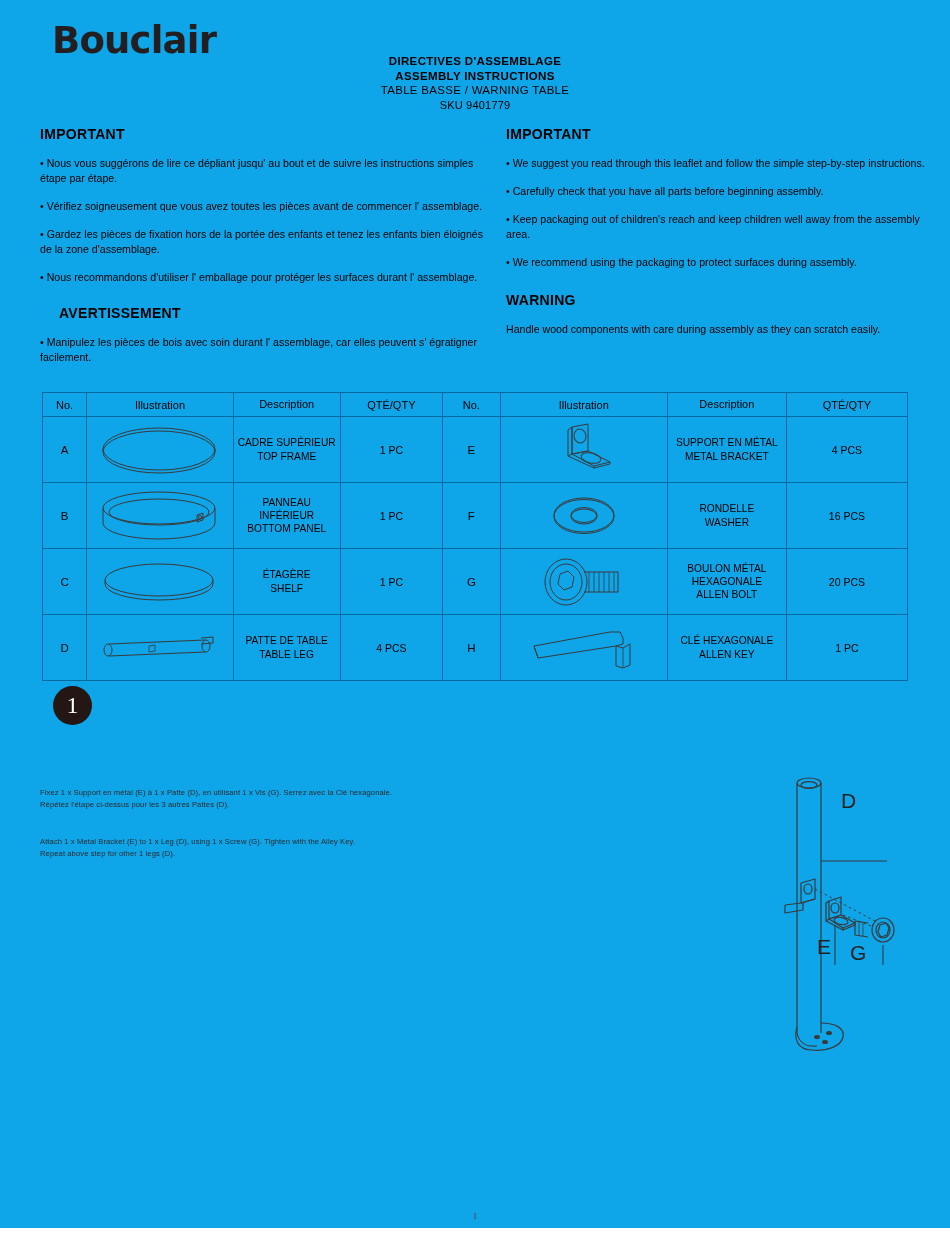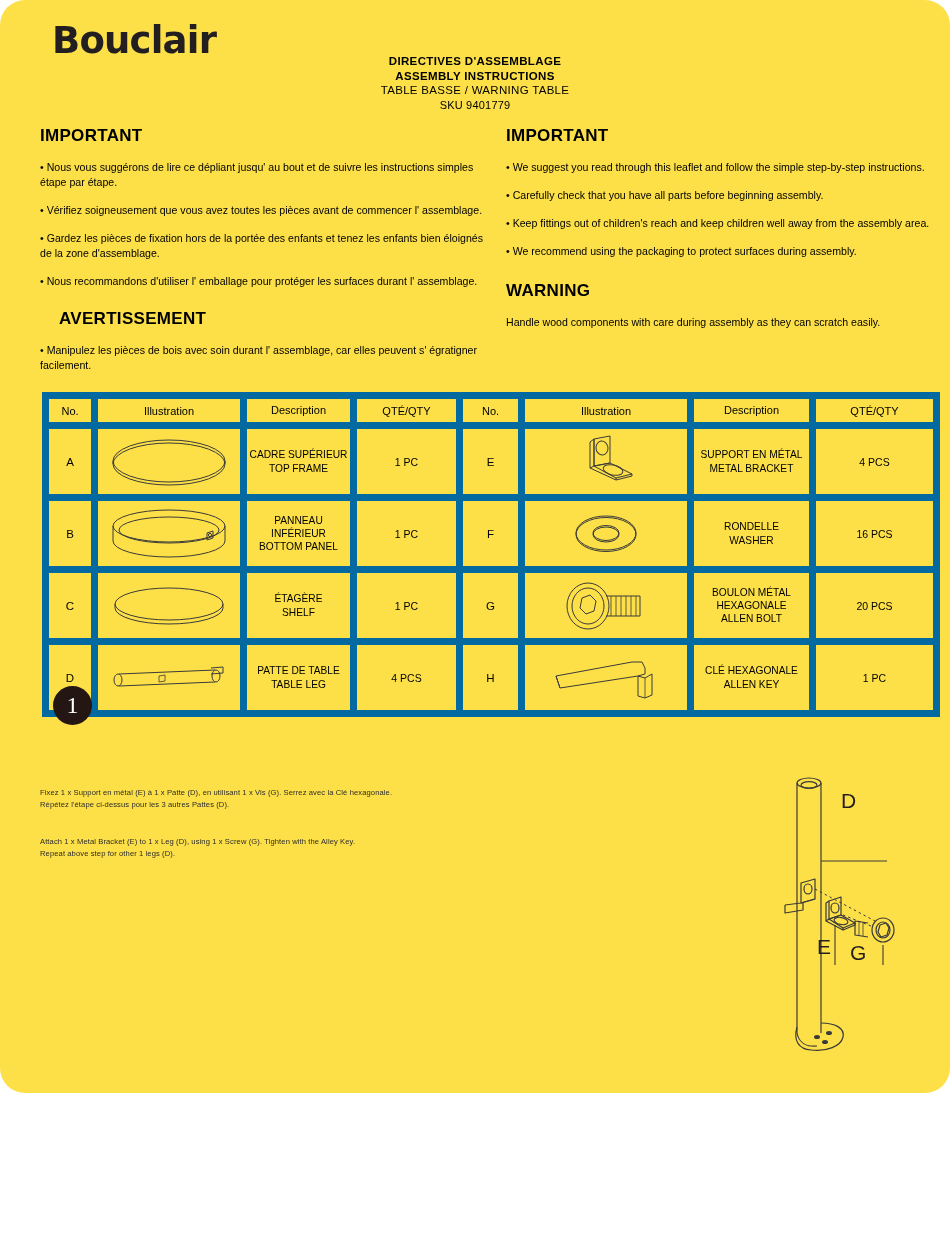--- a/index.html
+++ b/index.html
@@ -7,24 +7,23 @@
     padding: 0;
     background: #ffffff;
   }
   body {
     font-family: "Liberation Sans", sans-serif;
     color: #000000;
   }
   .page {
     position: relative;
     width: 950px;
-    height: 1093px;
-    background: #fde047;
+    height: 1228px;
+    background: #0ea5e9;
     overflow: hidden;
-    border-radius: 25px;
   }
 
   
   .brand {
     position: absolute;
     left: 52px;
     top: 19px;
     font-size: 37px;
     font-weight: bold;
     letter-spacing: -0.8px;
@@ -57,21 +56,21 @@
 
   
   .col {
     position: absolute;
     top: 126px;
   }
   .col-fr { left: 40px; width: 455px; }
   .col-en { left: 506px; width: 440px; }
 
   .notice-title {
-    font-size: 17px;
+    font-size: 14px;
     font-weight: bold;
     letter-spacing: 0.3px;
     margin: 0 0 14px 0;
   }
   .notice-title.second { margin-top: 22px; }
   .col-fr .notice-title.second { margin-top: 20px; margin-left: 19px; }
 
   .bullet {
     font-size: 10.6px;
     line-height: 1.42;
@@ -83,21 +82,21 @@
   
   .parts-table {
     position: absolute;
     left: 42px;
     top: 392px;
     width: 866px;
     border-collapse: collapse;
     table-layout: fixed;
   }
   .parts-table td, .parts-table th {
-    border: 7px solid #0369a1;
+    border: 1px solid #0369a1;
     padding: 0;
     text-align: center;
     vertical-align: middle;
     font-weight: normal;
   }
   .parts-table thead th {
     height: 23px;
     font-size: 11px;
   }
   .parts-table tbody td { height: 65px; }
@@ -185,21 +184,21 @@
     <p class="bullet">• Gardez les pièces de fixation hors de la portée des enfants et tenez les enfants bien éloignés de la zone d'assemblage.</p>
     <p class="bullet">• Nous recommandons d'utiliser l' emballage pour protéger les surfaces durant l' assemblage.</p>
     <div class="notice-title second">AVERTISSEMENT</div>
     <p class="bullet">• Manipulez les pièces de bois avec soin durant l' assemblage, car elles peuvent s' égratigner facilement.</p>
   </div>
 
   <div class="col col-en">
     <div class="notice-title">IMPORTANT</div>
     <p class="bullet">•  We suggest you read through this leaflet and follow the simple step-by-step instructions.</p>
     <p class="bullet">• Carefully check that you have all parts before beginning assembly.</p>
-    <p class="bullet">•  Keep fittings out of children's reach and keep children well away from the assembly area.</p>
+    <p class="bullet">•  Keep packaging out of children's reach and keep children well away from the assembly area.</p>
     <p class="bullet">•  We recommend using the packaging to protect surfaces during assembly.</p>
     <div class="notice-title second">WARNING</div>
     <p class="bullet">Handle wood components with care during assembly as they can scratch easily.</p>
   </div>
 
   <table class="parts-table">
     <thead>
       <tr>
         <th class="c-no">No.</th>
         <th class="c-ill">Illustration</th>

